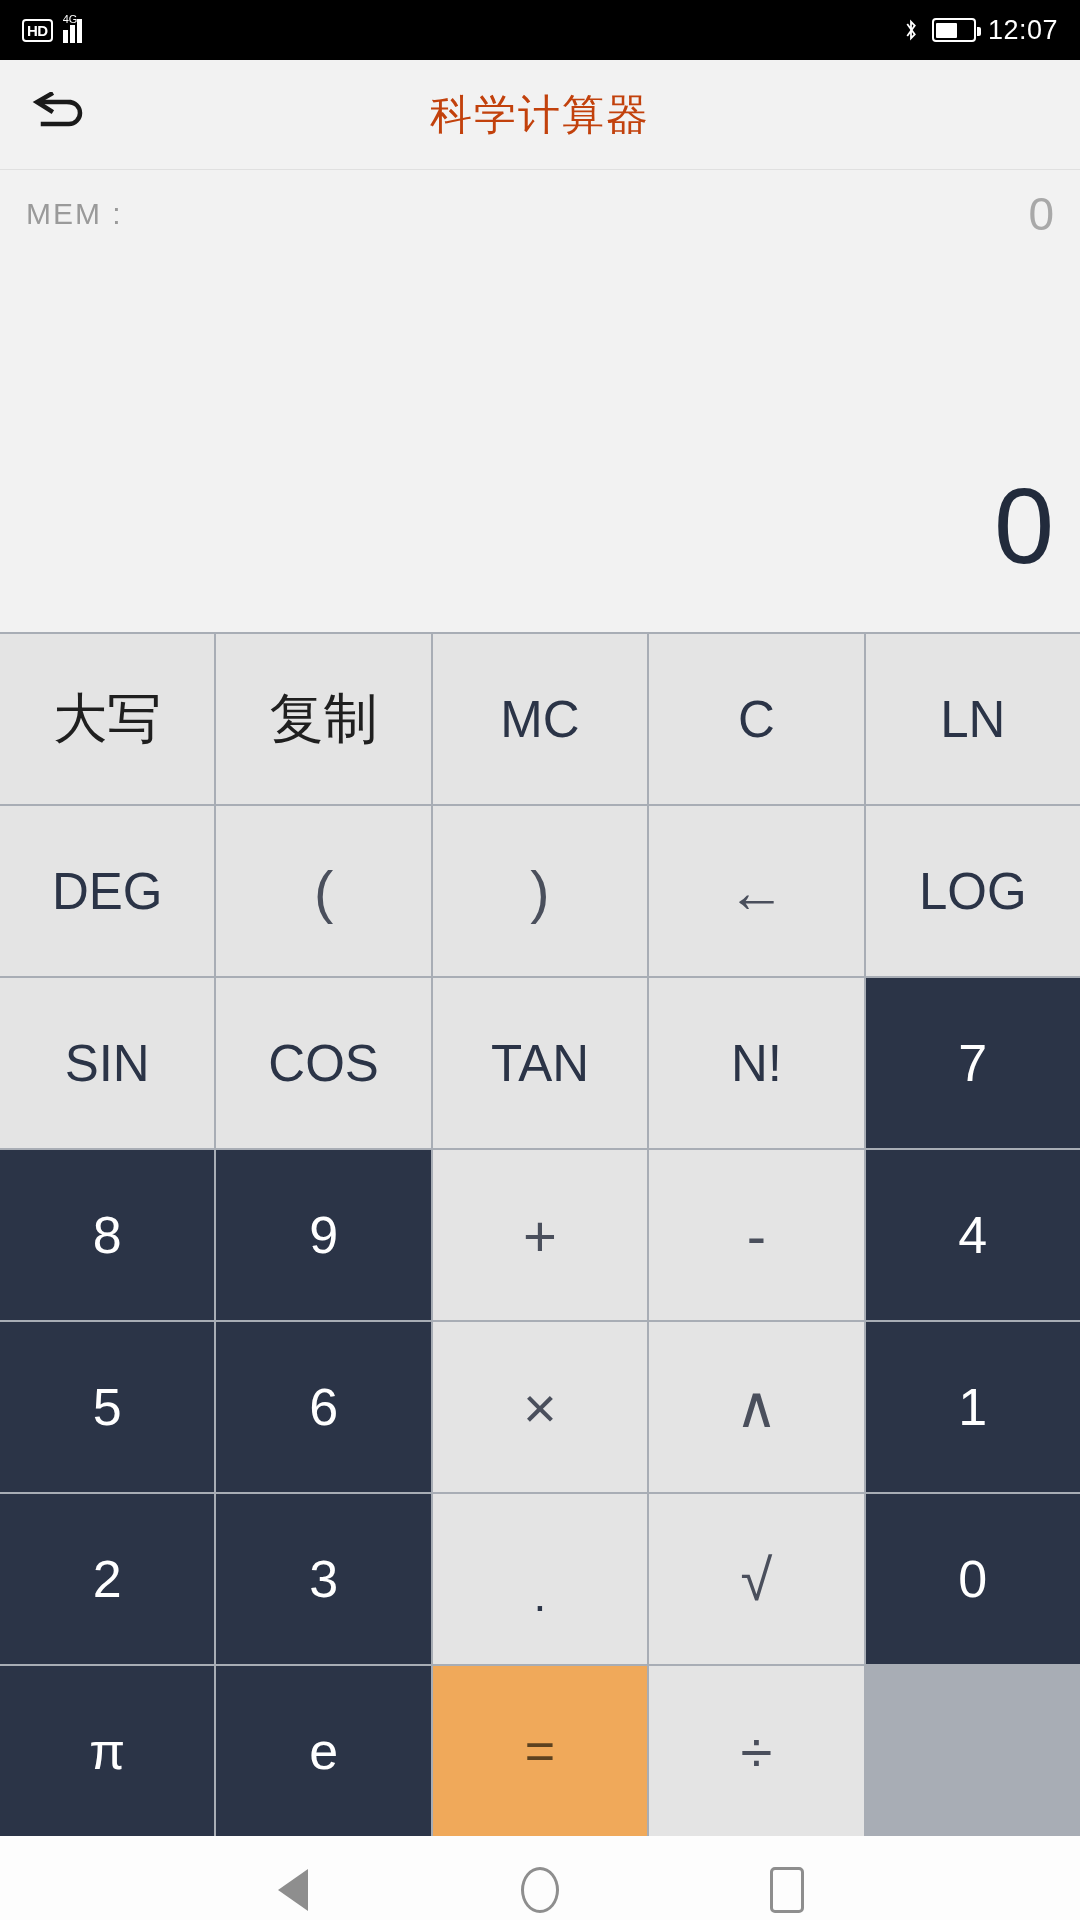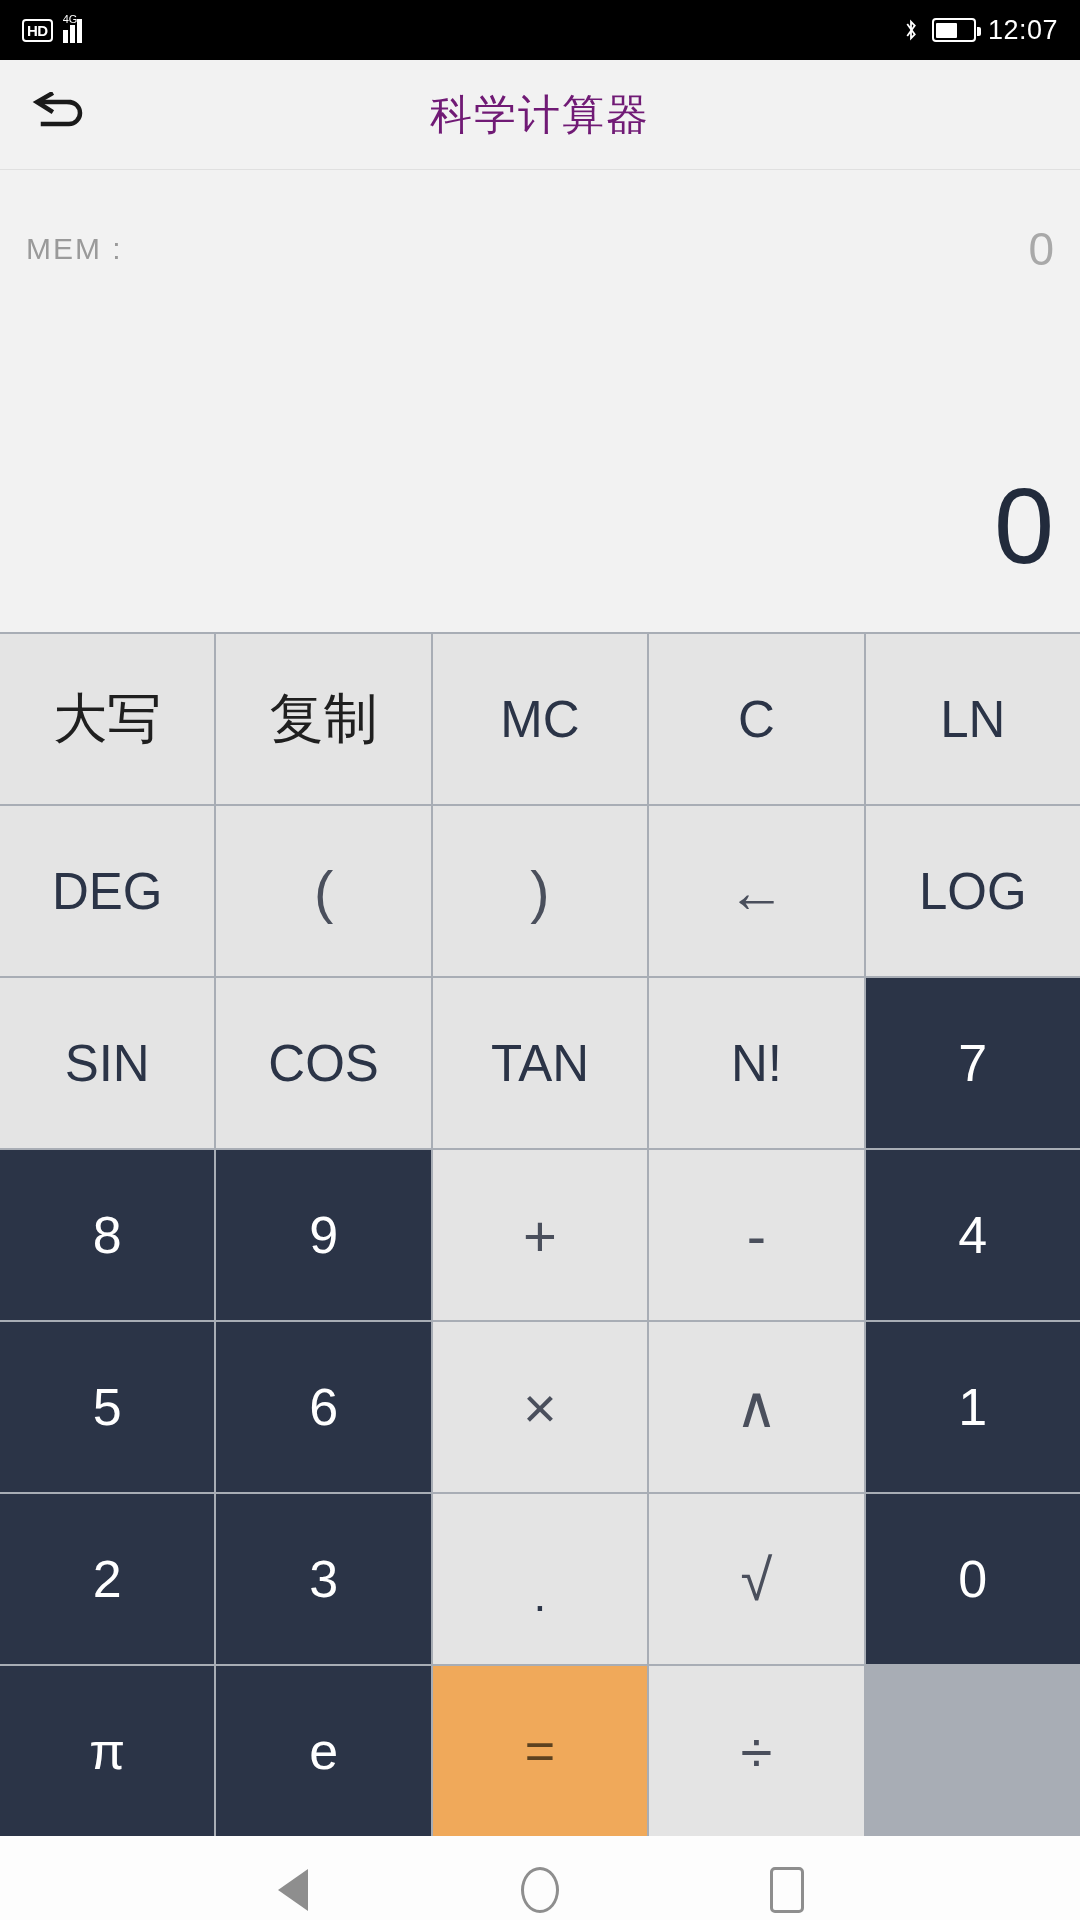--- a/index.html
+++ b/index.html
@@ -50,33 +50,33 @@
     height:110px; background:#f2f2f2;
     display:flex; align-items:center; position:relative;
     border-bottom:1px solid #e0e0e0;
   }
   .back-btn{
     width:120px; height:110px; display:flex;
     align-items:center; justify-content:center; cursor:pointer;
   }
   .page-title{
     position:absolute; left:0; right:0; text-align:center;
-    font-size:42px; color:#701a75; letter-spacing:2px;
+    font-size:42px; color:#c2410c; letter-spacing:2px;
     pointer-events:none;
   }
 
   
   .display{
     height:462px; background:#f2f2f2;
     display:flex; flex-direction:column;
     padding:0 26px;
   }
   .mem-row{
     display:flex; align-items:center; justify-content:space-between;
-    margin-top:52px;
+    margin-top:17px;
   }
   .mem-label{ font-size:30px; color:#9a9a9a; letter-spacing:2px; }
   .mem-value{ font-size:46px; color:#a9a9a9; }
   .main-value{
     margin-top:auto; margin-bottom:52px;
     text-align:right; font-size:108px; color:#222b3c;
     line-height:1;
   }
 
   

